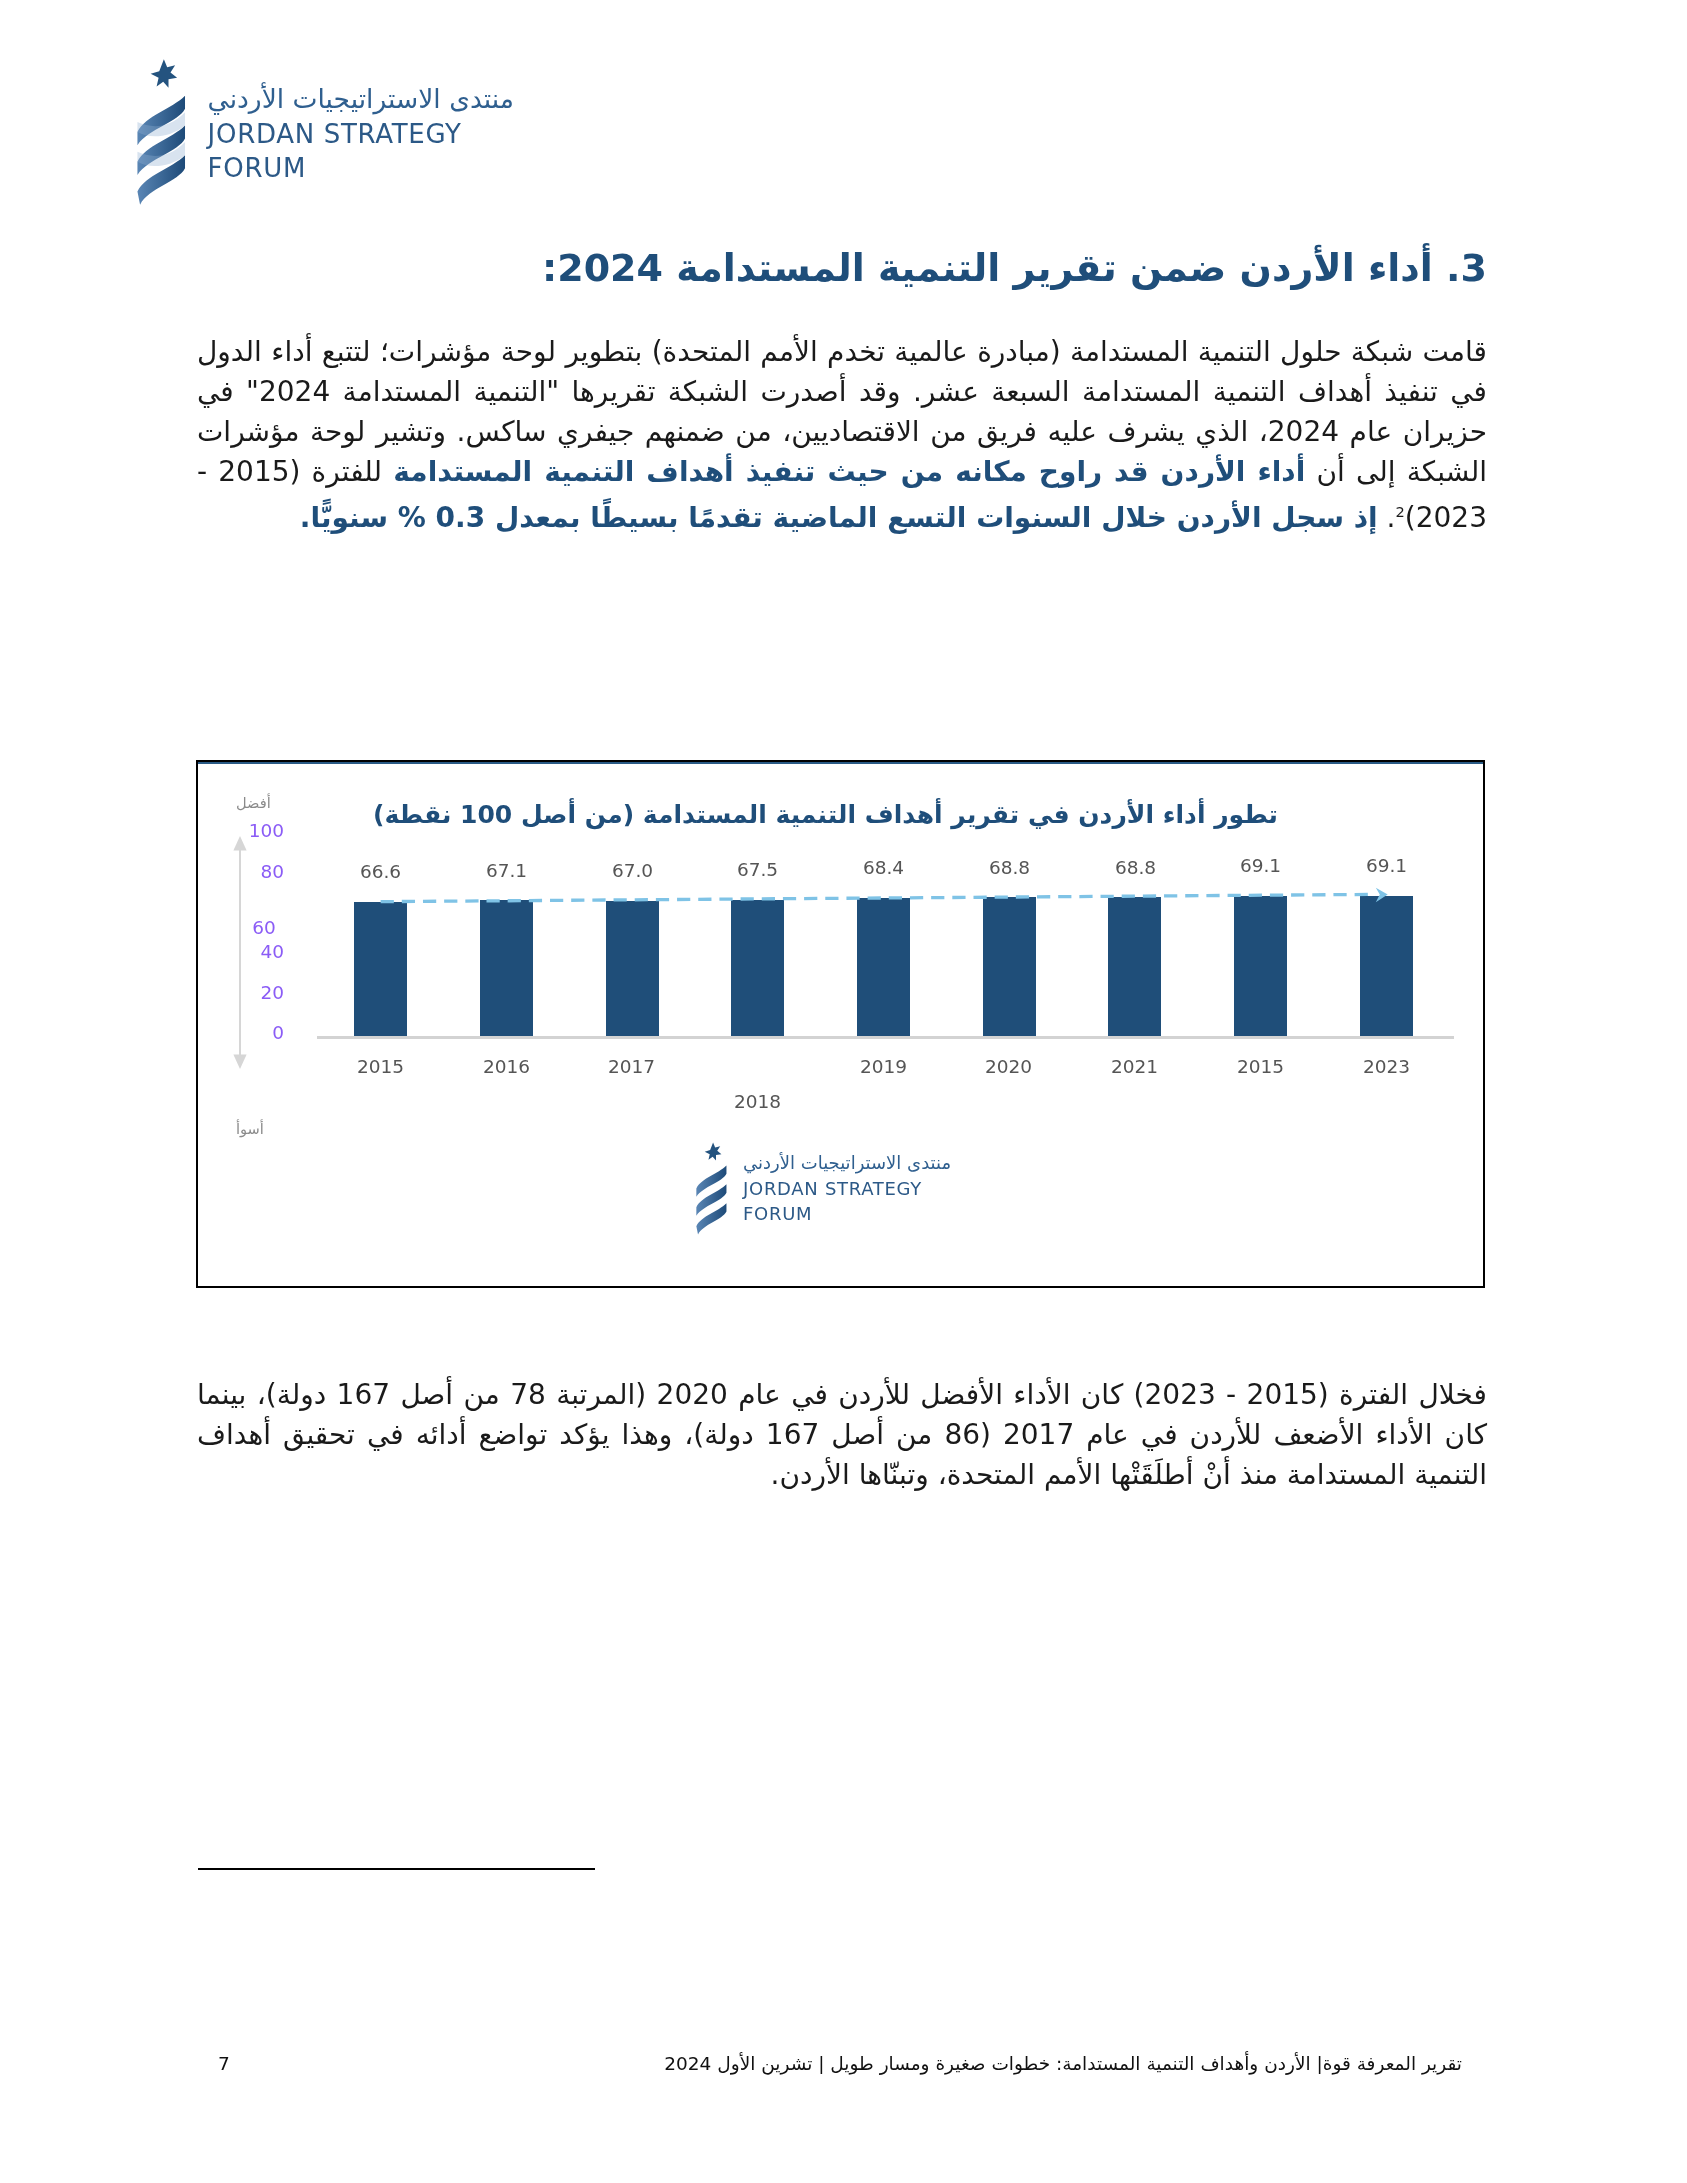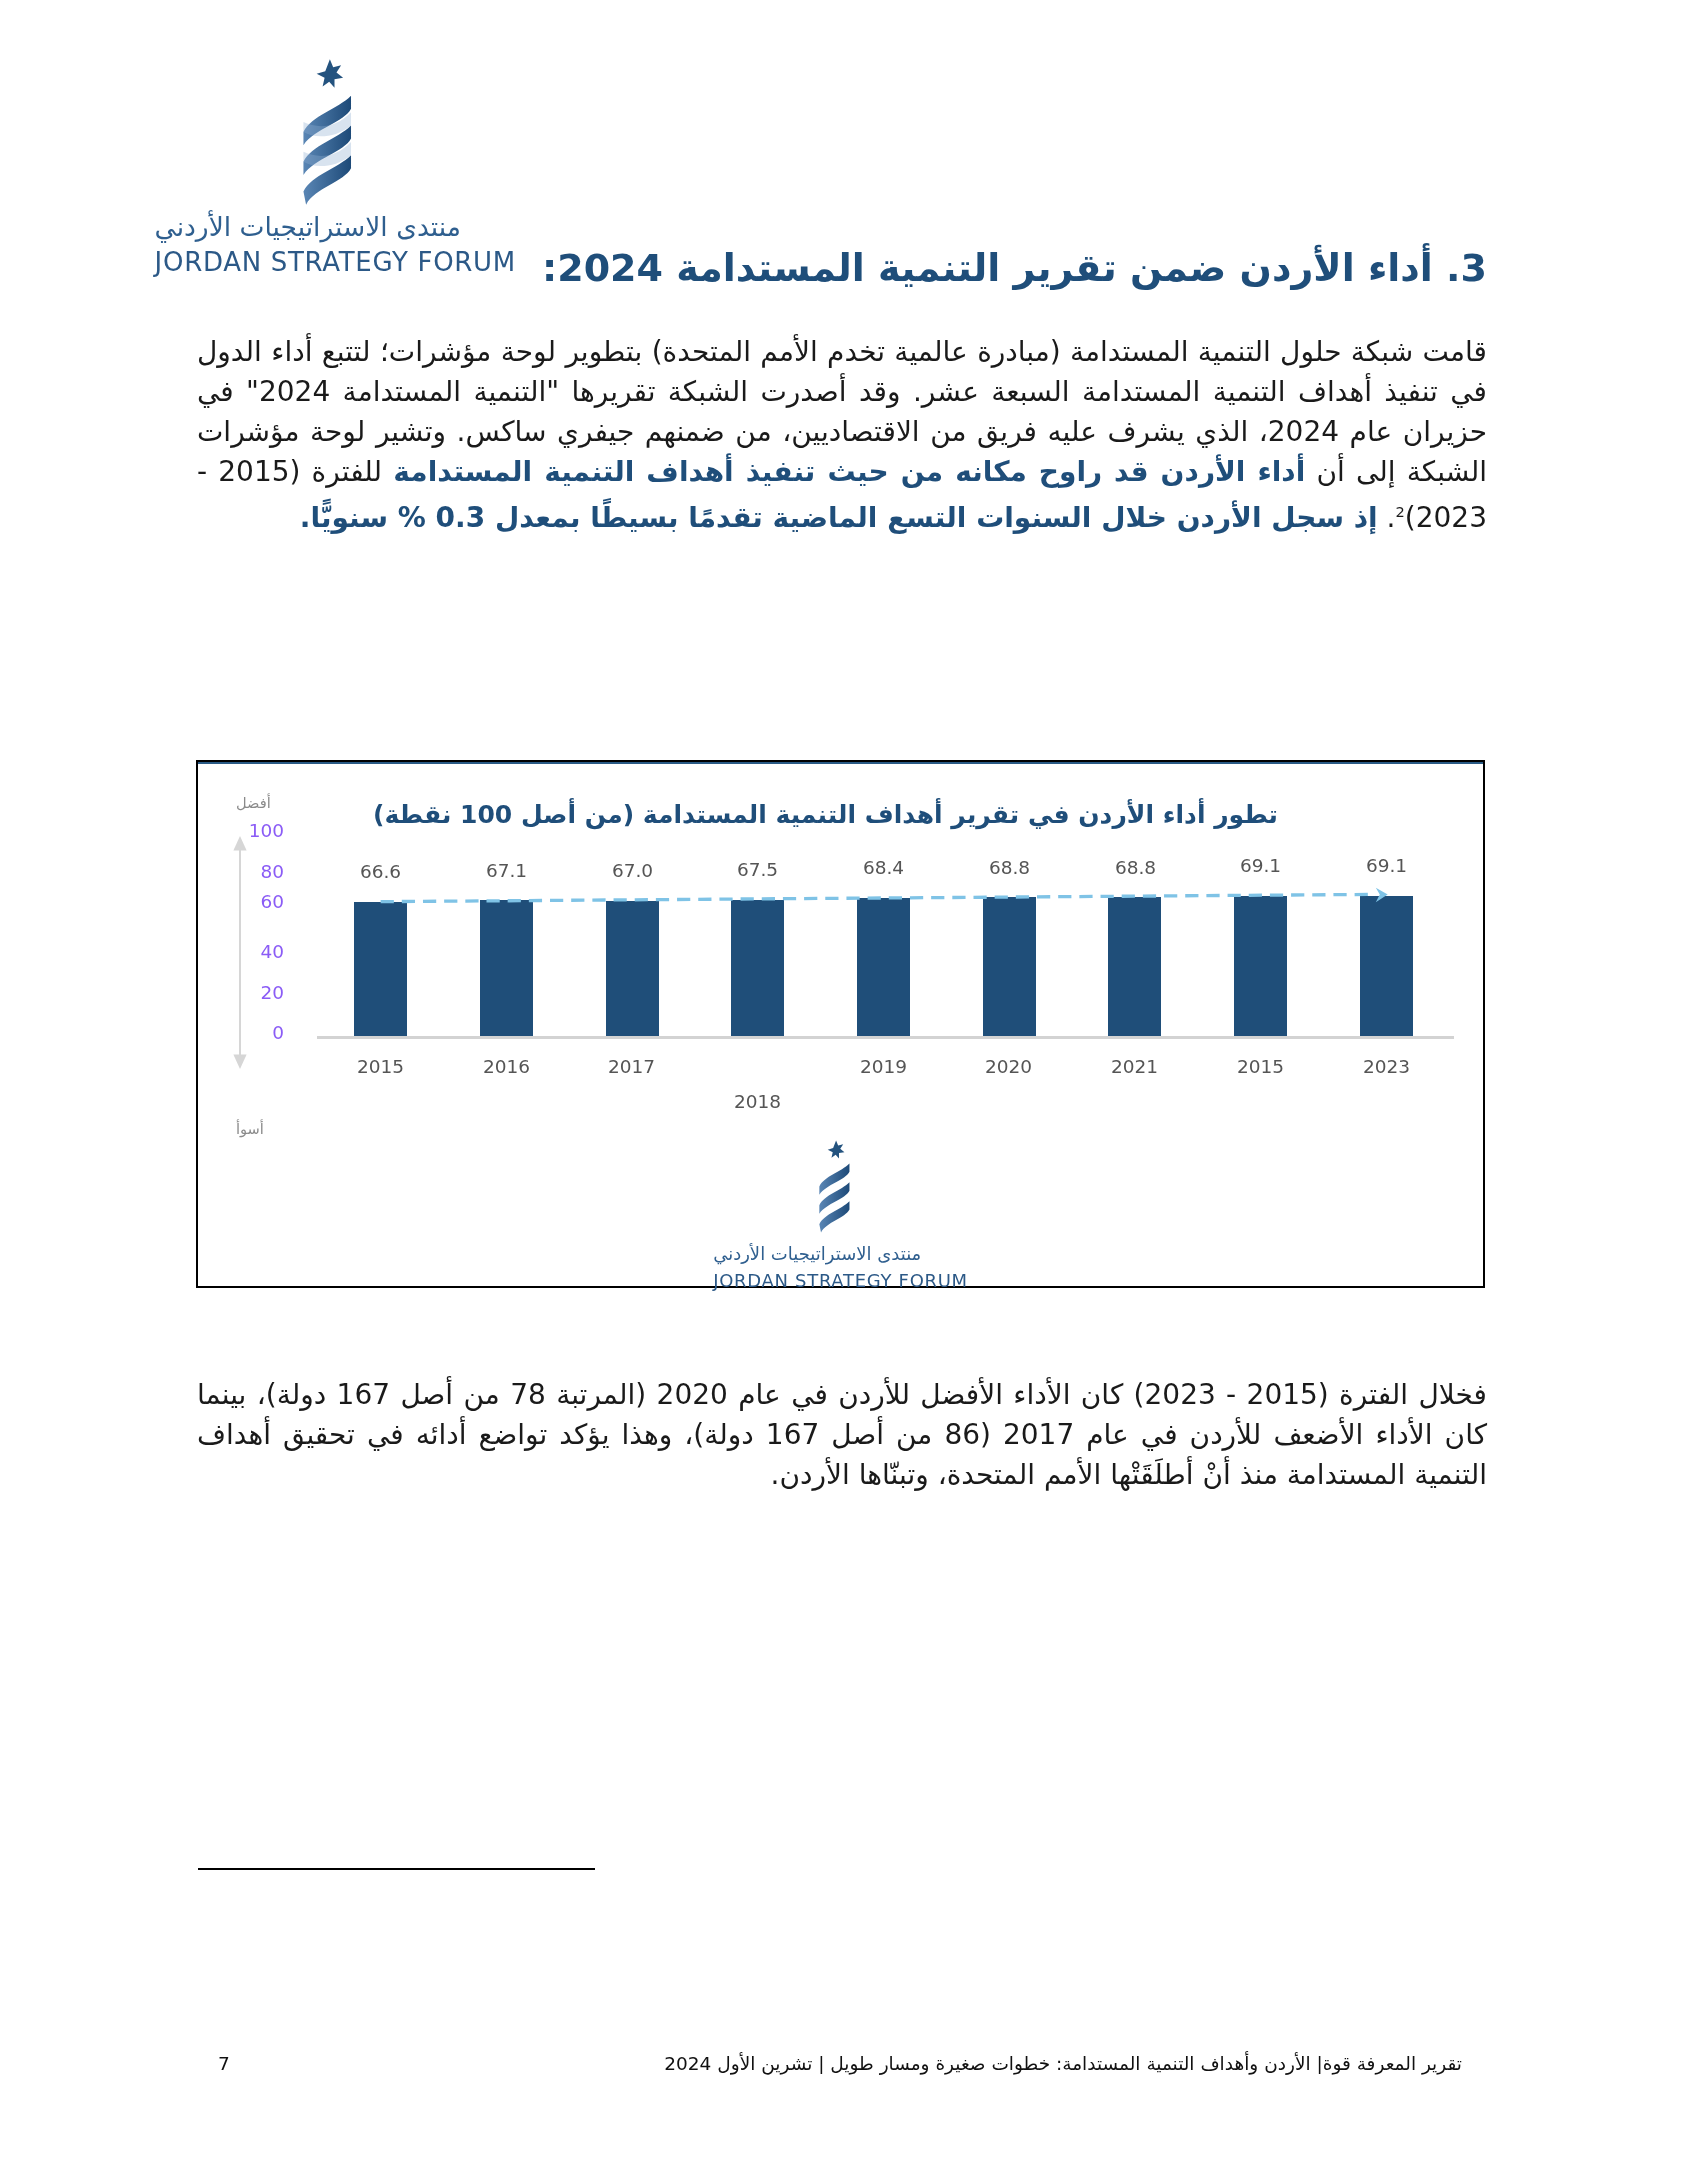--- a/index.html
+++ b/index.html
@@ -1,21 +1,21 @@
 <!DOCTYPE html>
 <html lang="ar" style="font-size:10.6px"><head>
 <meta charset="utf-8">
 <style>
   html, body { margin: 0; padding: 0; background: #ffffff; }
   body { width: 1687px; height: 2183px; position: relative; overflow: hidden;
          font-family: "DejaVu Sans", "Liberation Sans", sans-serif; color: #1a1a1a; }
   .abs { position: absolute; }
 
   
-  .logo { position: absolute; display: flex; align-items: center; flex-direction: column; }
+  .logo { position: absolute; display: flex; align-items: center; }
   .logo .mark { position: relative; }
   .logo .texts { display: flex; flex-direction: column; align-items: flex-start; }
   .logo .ar { color: #2f5f8f; direction: rtl; font-family: "DejaVu Sans", sans-serif; }
   .logo .en { color: #2c5987; letter-spacing: 0.7px; font-family: "DejaVu Sans", sans-serif; }
 
   
   .section-title { position: absolute; right: 200px; top: 246px; width: 1297px;
     direction: rtl; text-align: right; font-size: 38px; font-weight: bold; color: #1f4e7a; }
 
   
@@ -80,21 +80,21 @@
   <div class="ylabel-bot" style="left:38px; top:314px;margin-top:44px;">أسوأ</div>
 
   <svg class="abs" style="left:34px; top:74px;" width="16" height="233" viewBox="0 0 24 352">
     <line x1="12" y1="14" x2="12" y2="338" stroke="#d6d6d6" stroke-width="3"></line>
     <polygon points="12,0 2,22 22,22" fill="#d6d6d6"></polygon>
     <polygon points="12,352 2,330 22,330" fill="#d6d6d6"></polygon>
   </svg>
 
   <div class="ytick" style="left:46px; top:58px;">100</div>
   <div class="ytick" style="left:46px; top:99px;">80</div>
-  <div class="ytick" style="left:46px; top:129px;">60</div>
+  <div class="ytick" style="left:46px; top:155px;text-align:center;">60</div>
   <div class="ytick" style="left:46px; top:179px;">40</div>
   <div class="ytick" style="left:46px; top:220px;">20</div>
   <div class="ytick" style="left:46px; top:260px;">0</div>
 
   <div class="baseline" style="left:119px; width:1137px; top:274px;"></div>
 
   <div class="bar" style="left:156px; top:140px; height:134px;"></div>
   <div class="bar" style="left:282px; top:138px; height:136px;"></div>
   <div class="bar" style="left:408px; top:139px; height:135px;"></div>
   <div class="bar" style="left:533px; top:138px; height:136px;"></div>

